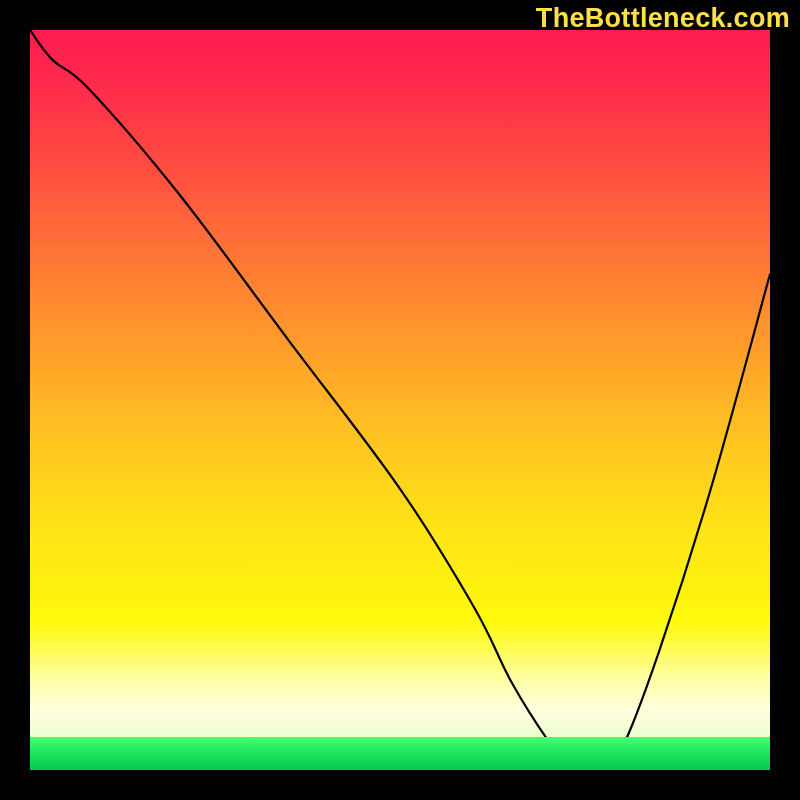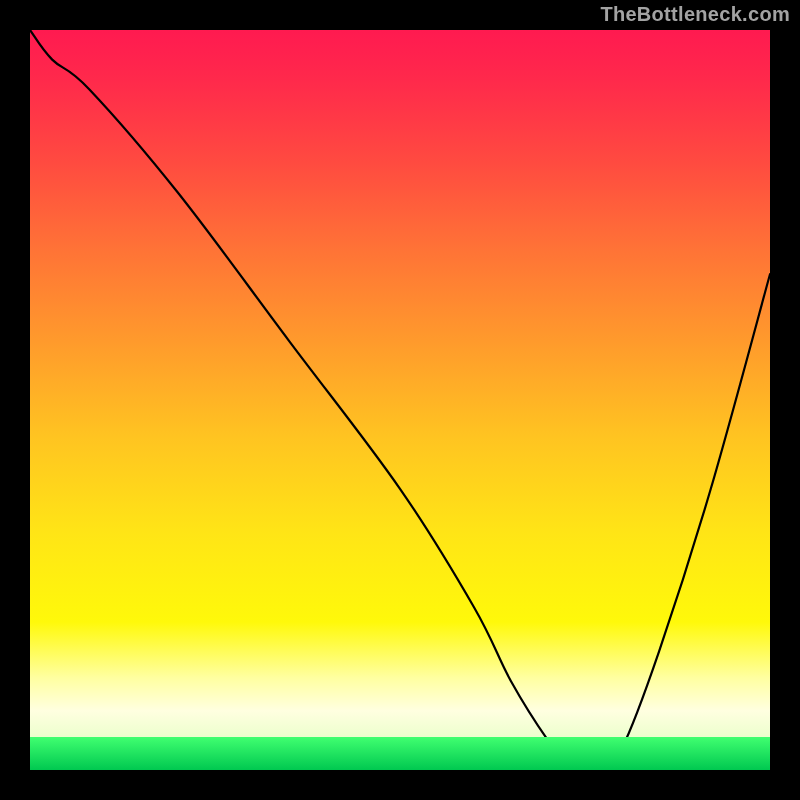--- a/index.html
+++ b/index.html
@@ -7,22 +7,22 @@
   .stage {
     position: relative;
     width: 800px;
     height: 800px;
     background: #000;
   }
   .watermark {
     position: absolute;
     top: 3px;
     right: 10px;
-    color: #a3a3a3;
-    font-size: 20px;
+    color: #fde047;
+    font-size: 27px;
     font-weight: bold;
     letter-spacing: 0.3px;
     z-index: 5;
   }
   .plot {
     position: absolute;
     left: 30px;
     top: 30px;
     width: 740px;
     height: 740px;

